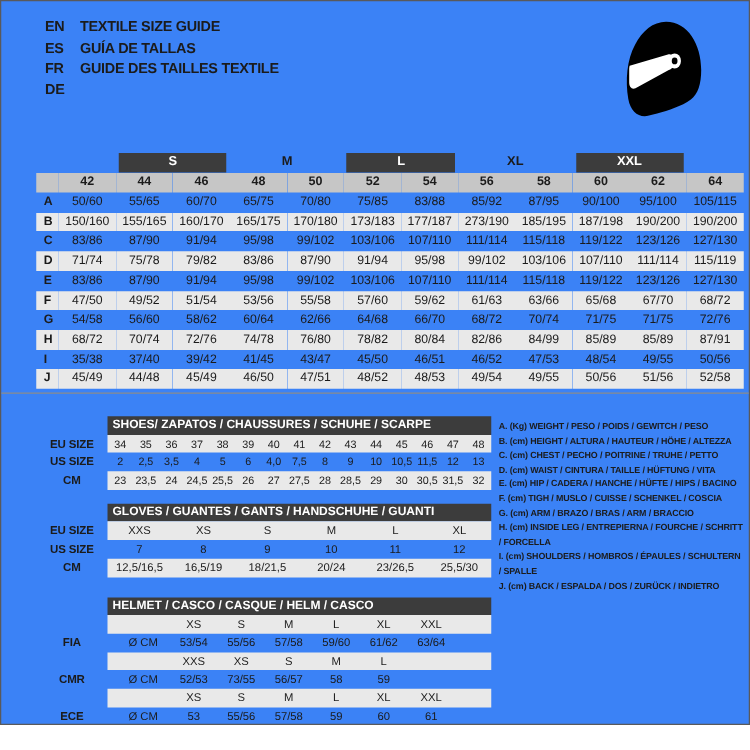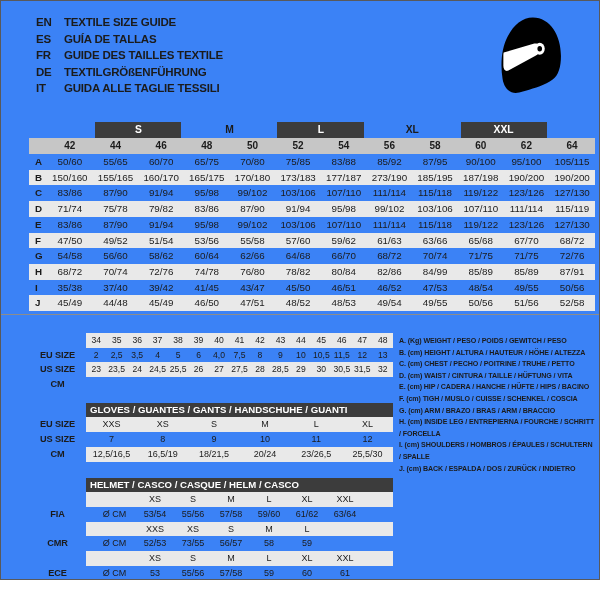--- a/index.html
+++ b/index.html
@@ -62,25 +62,20 @@
         <div class="lang-row">
           <span class="lang-code">ES</span>
           <span class="lang-title">GUÍA DE TALLAS</span>
         </div>
         <div class="lang-row">
           <span class="lang-code">FR</span>
           <span class="lang-title">GUIDE DES TAILLES TEXTILE</span>
         </div>
         <div class="lang-row">
           <span class="lang-code">DE</span>
-          <span class="lang-title">TEXTILGRÖßENFÜHRUNG</span>
-        </div>
-        <div class="lang-row">
-          <span class="lang-code">IT</span>
-          <span class="lang-title">GUIDA ALLE TAGLIE TESSILI</span>
         </div>
       </div>
   </div>
 
   <svg class="helmet-icon" width="72" height="90" viewBox="0 0 100 105" preserveAspectRatio="none" aria-hidden="true">
     <path d="M54 4 C78 4 93 25 93 49 C93 62 89.5 71.5 81.5 76.5 C71 83 57 86.5 44 89.5 L35 91.5 C24 94 14.5 88 12 76 C8.5 59 10.5 39 19.5 25.5 C27.5 12.5 39.5 4 54 4 Z" fill="#000"></path>
     <path d="M13.5 45 L56 34.5 C60.5 33.5 64 36.5 64 40.5 C64 44.5 61.5 47.5 57 49 L20 66 C16 67.5 13 65 13 60.5 L13 49 C13 47 13.2 45.8 13.5 45 Z" fill="#fff"></path>
     <circle cx="63.5" cy="40.5" r="7" fill="#fff"></circle>
     <circle cx="63.5" cy="40.5" r="3.2" fill="#000"></circle>
   </svg>
@@ -274,20 +269,21 @@
     <div class="sections">
 
       <section class="sec shoes">
         <div class="sec-labels">
             <div class="spacer"></div>
             <div class="sec-label">EU SIZE</div>
             <div class="sec-label">US SIZE</div>
             <div class="sec-label">CM</div>
           </div>
         <div class="sec-body">
+          <div class="sec-header">SHOES/ ZAPATOS / CHAUSSURES / SCHUHE / SCARPE</div>
           <div>
               <div class="sec-row gray">
                 <span>34</span>
                 <span>35</span>
                 <span>36</span>
                 <span>37</span>
                 <span>38</span>
                 <span>39</span>
                 <span>40</span>
                 <span>41</span>

